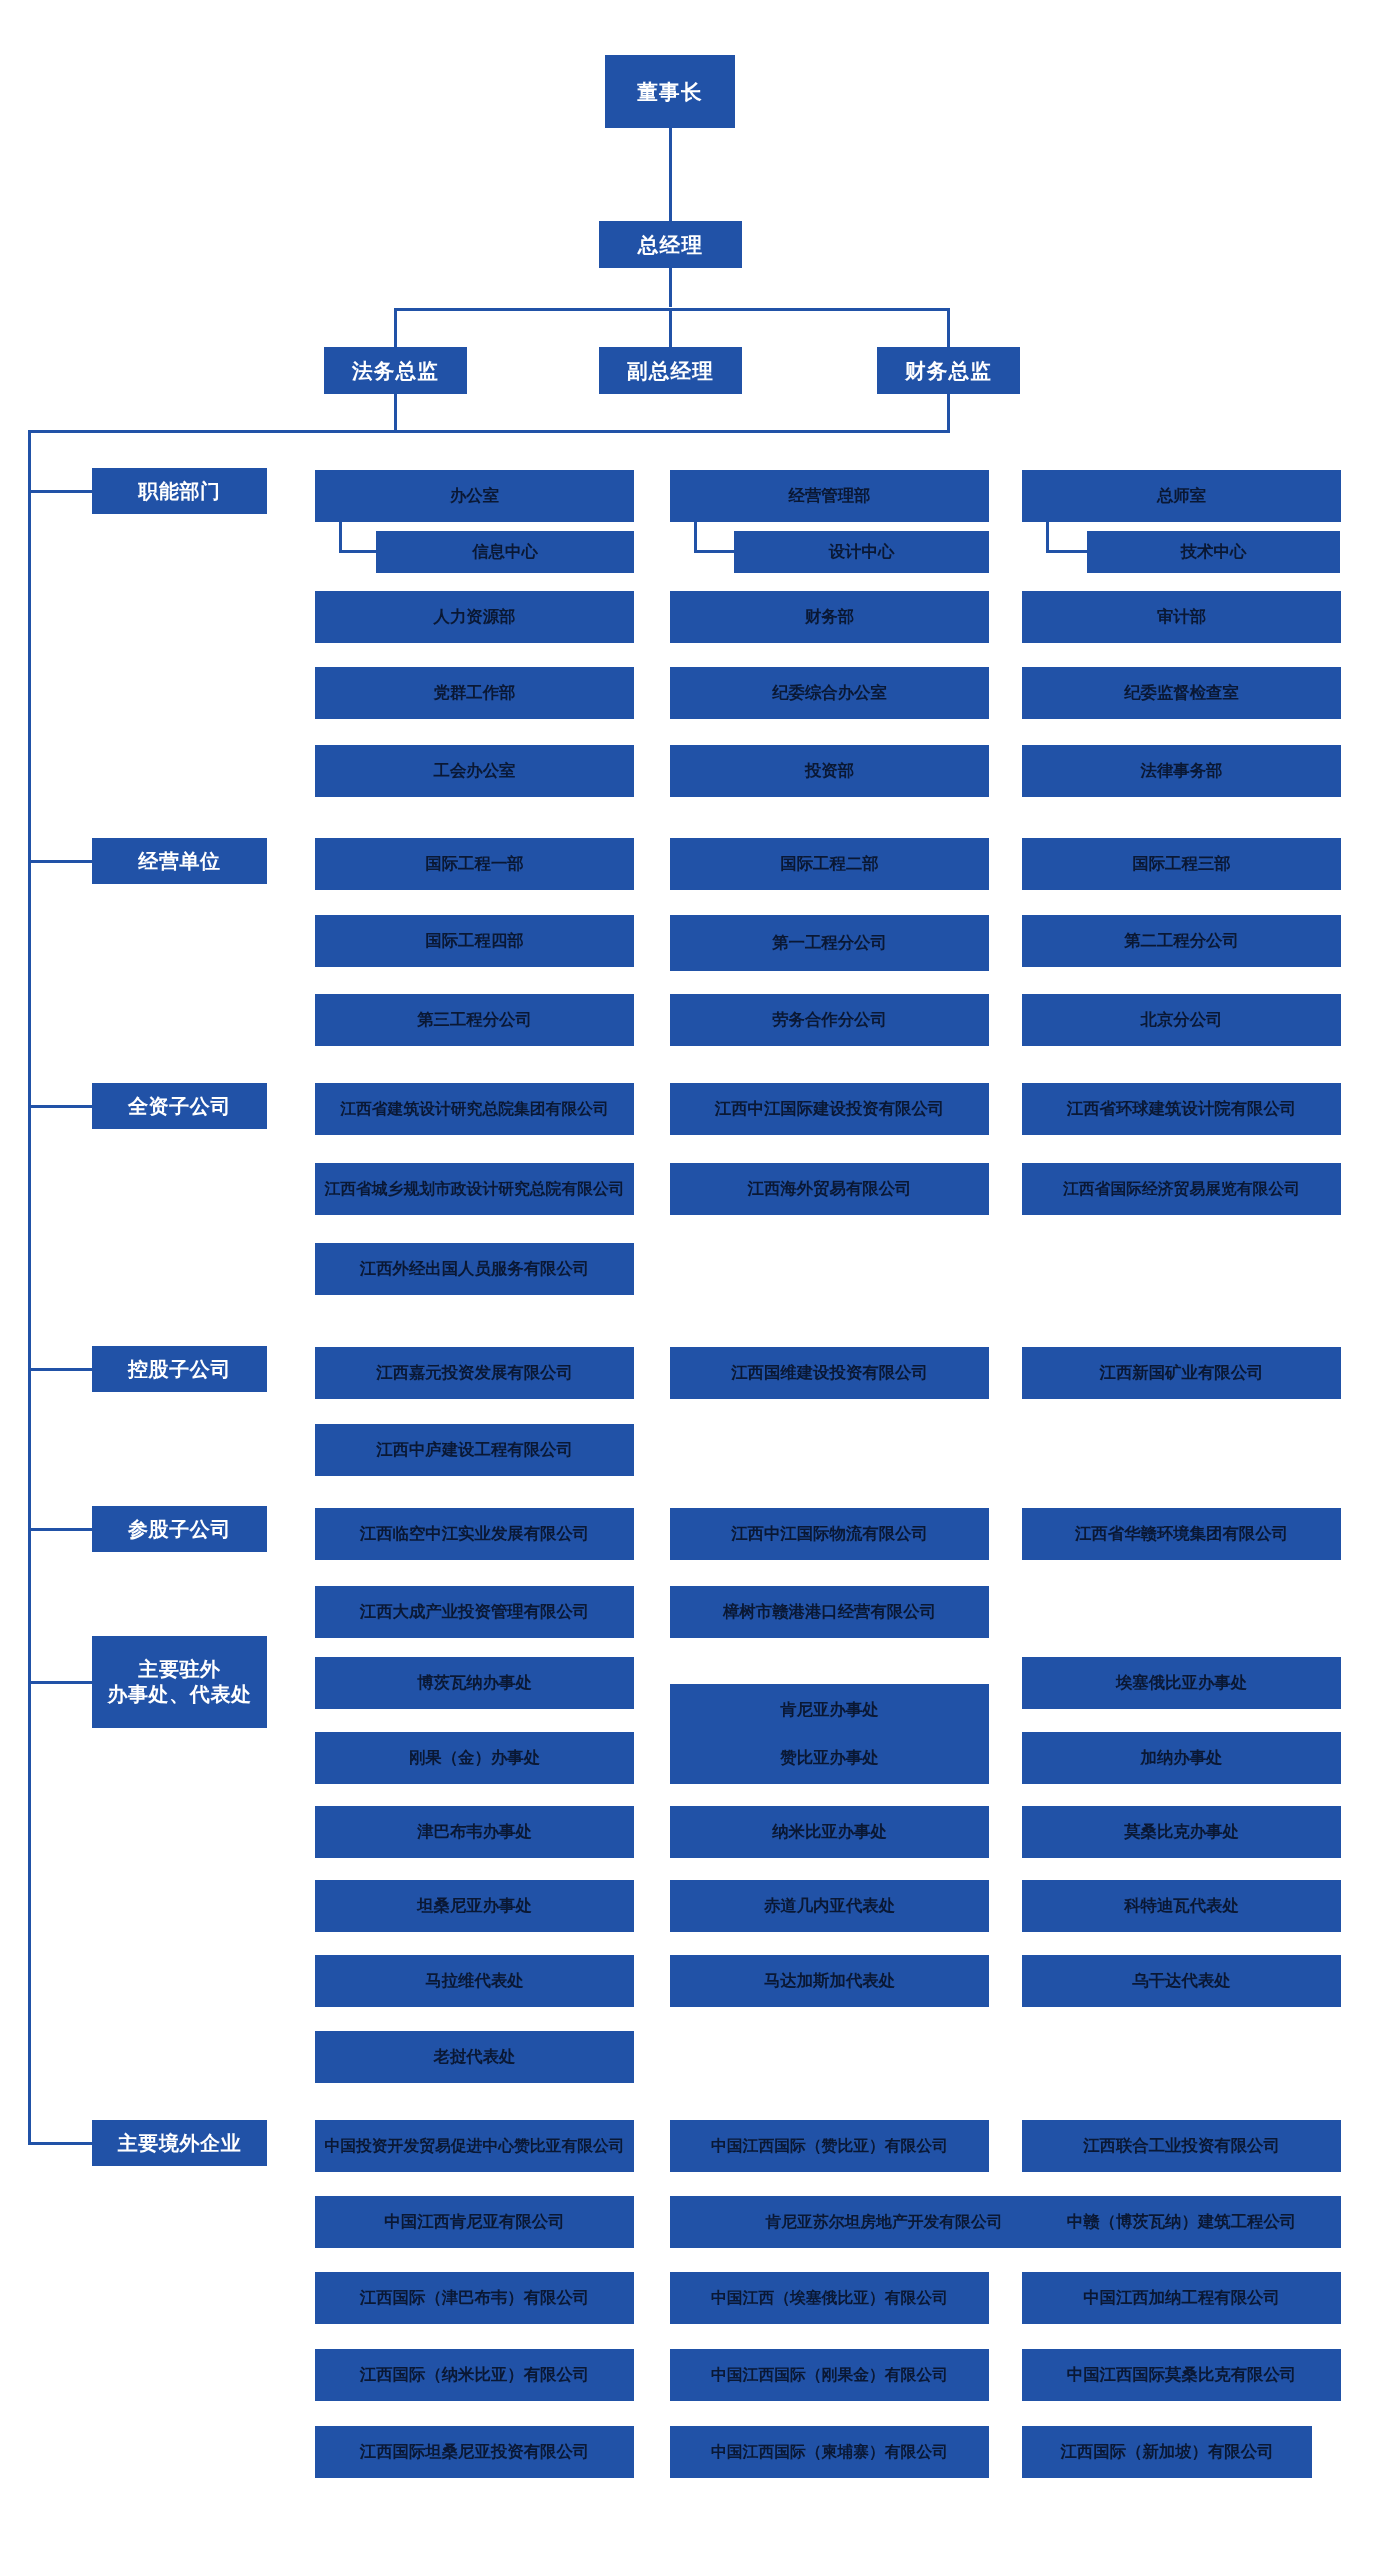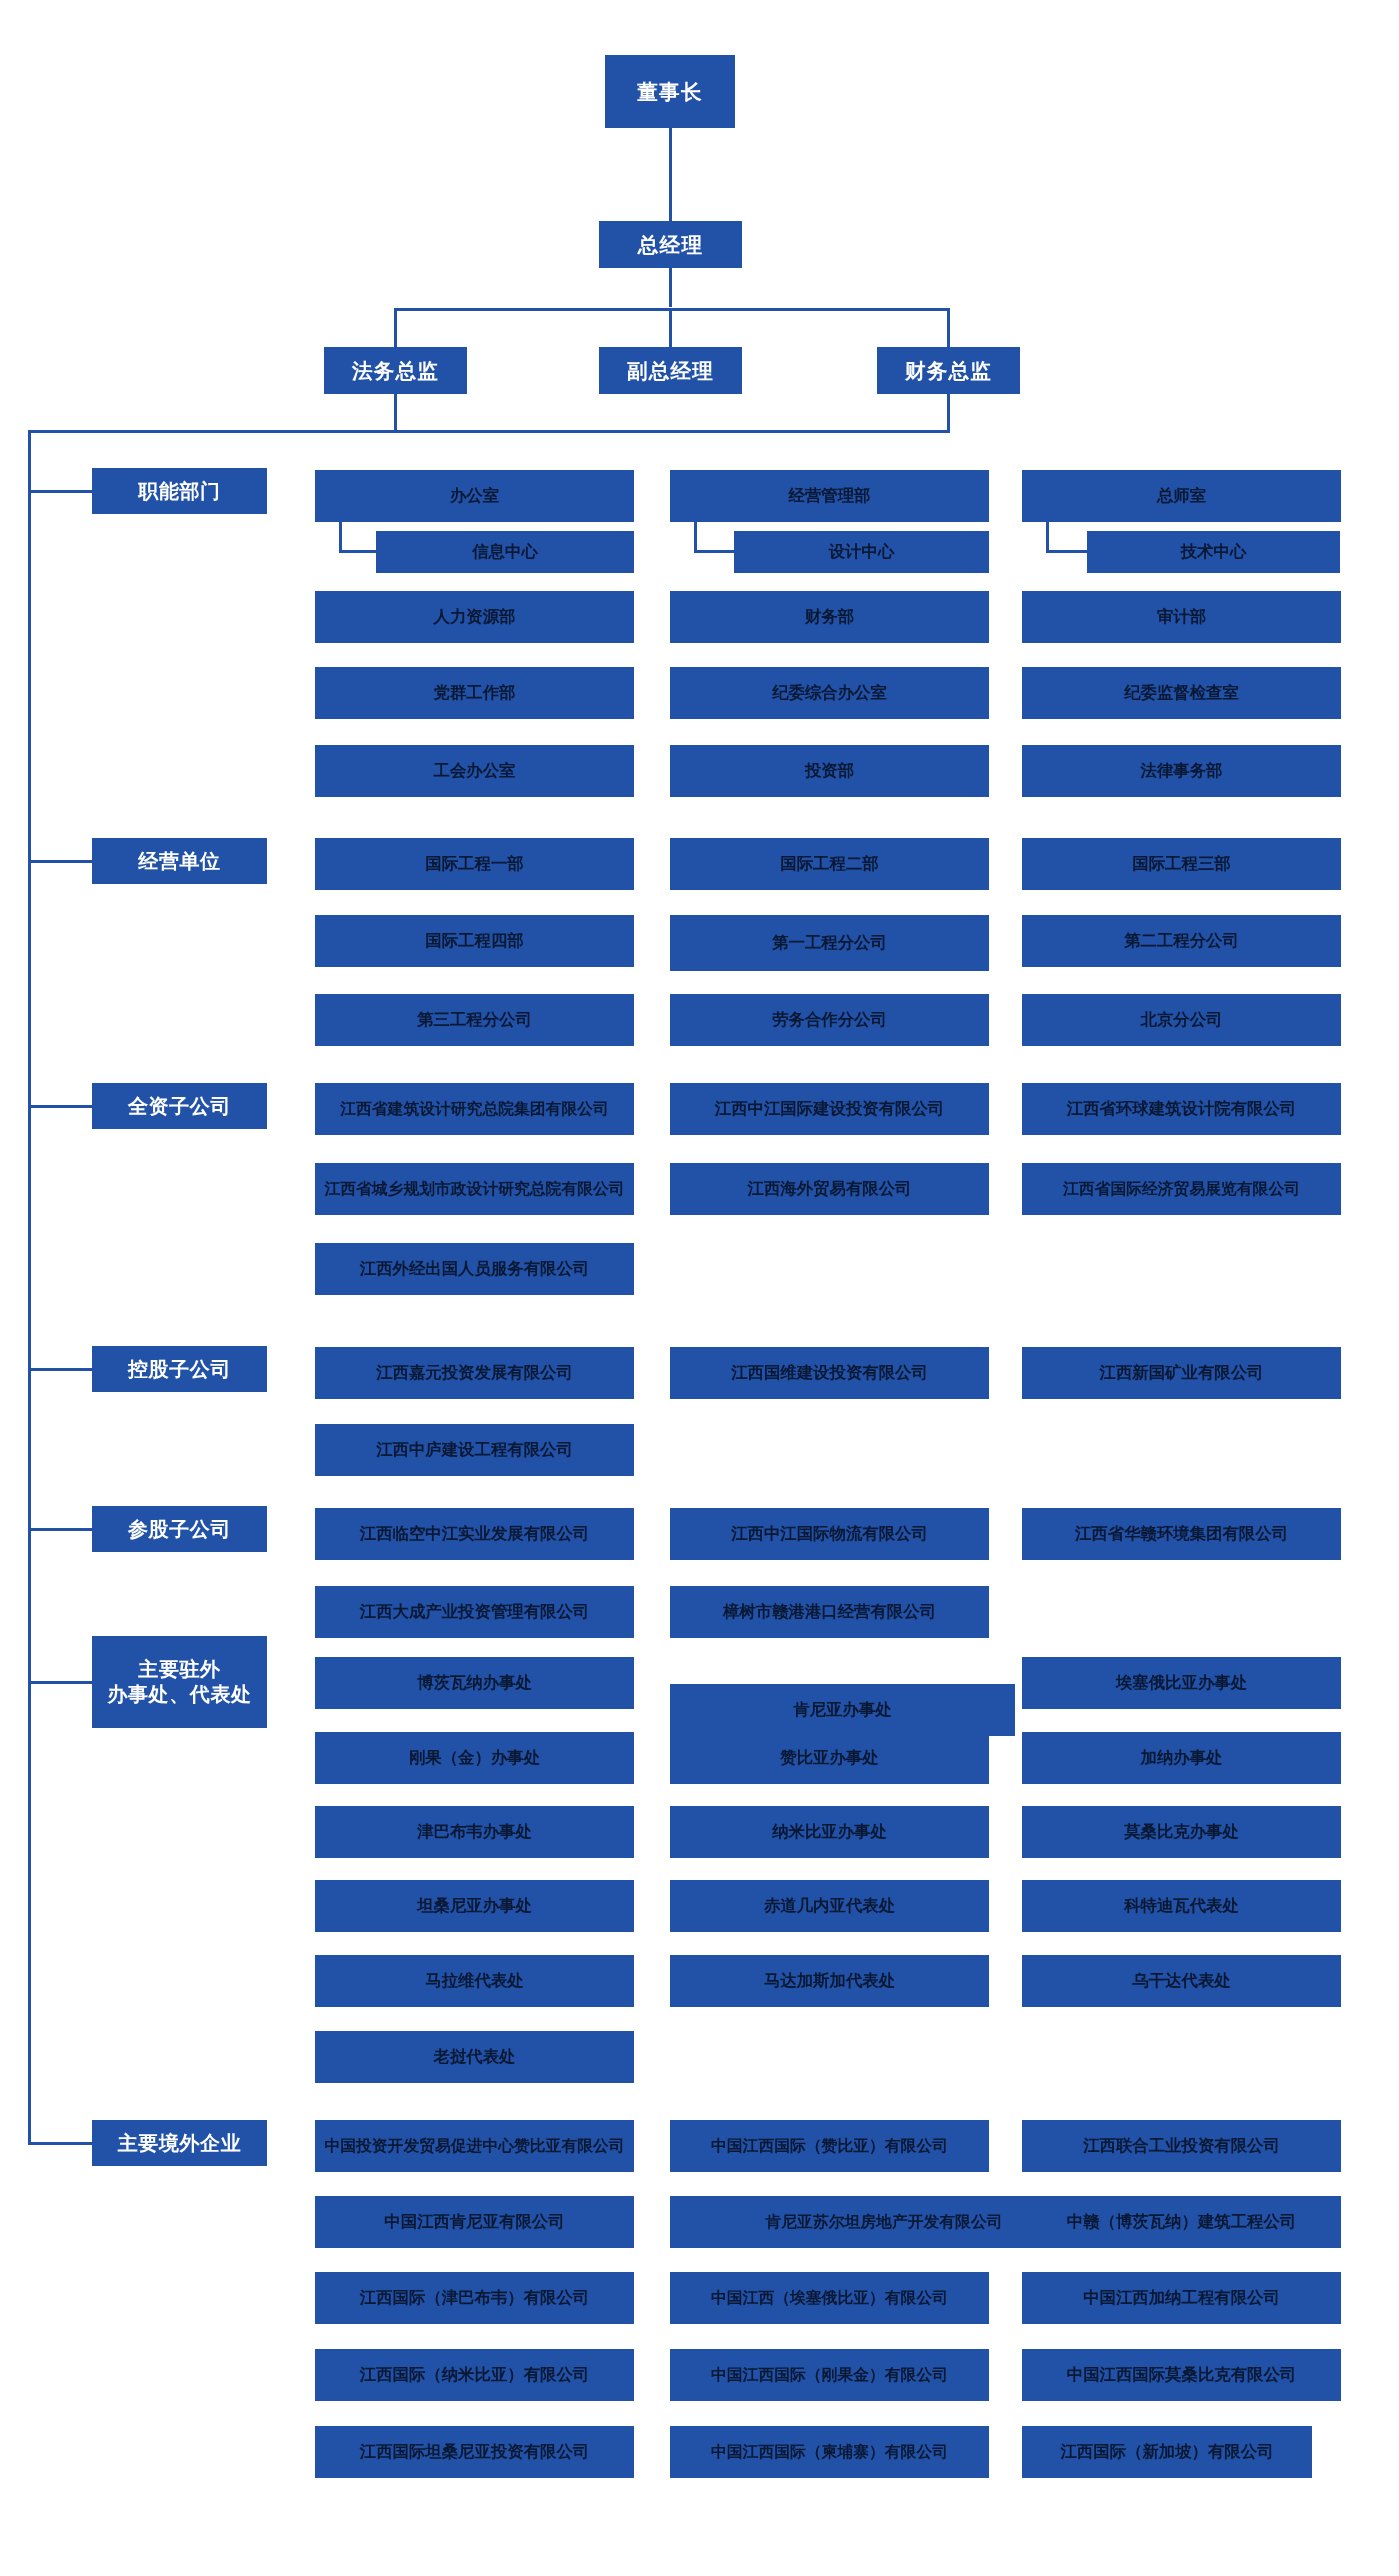--- a/index.html
+++ b/index.html
@@ -215,21 +215,21 @@
       <span>樟树市赣港港口经营有限公司</span>
     </div>
     <div class="line" style="left:28px;top:1681px;width:67px;height:3px;"></div>
     <div class="box label" style="left:92px;top:1636px;width:175px;height:92px;">
       <span>主要驻外</span>
       <span>办事处、代表处</span>
     </div>
     <div class="box orgbox" style="left:315px;top:1657px;width:319px;height:52px;">
       <span>博茨瓦纳办事处</span>
     </div>
-    <div class="box orgbox" style="left:670px;top:1684px;width:345px;height:52px;">
+    <div class="box orgbox" style="left:670px;top:1684px;width:319px;height:52px;">
       <span>肯尼亚办事处</span>
     </div>
     <div class="box orgbox" style="left:1022px;top:1657px;width:319px;height:52px;">
       <span>埃塞俄比亚办事处</span>
     </div>
     <div class="box orgbox" style="left:315px;top:1732px;width:319px;height:52px;">
       <span>刚果（金）办事处</span>
     </div>
     <div class="box orgbox" style="left:670px;top:1732px;width:319px;height:52px;">
       <span>赞比亚办事处</span>

